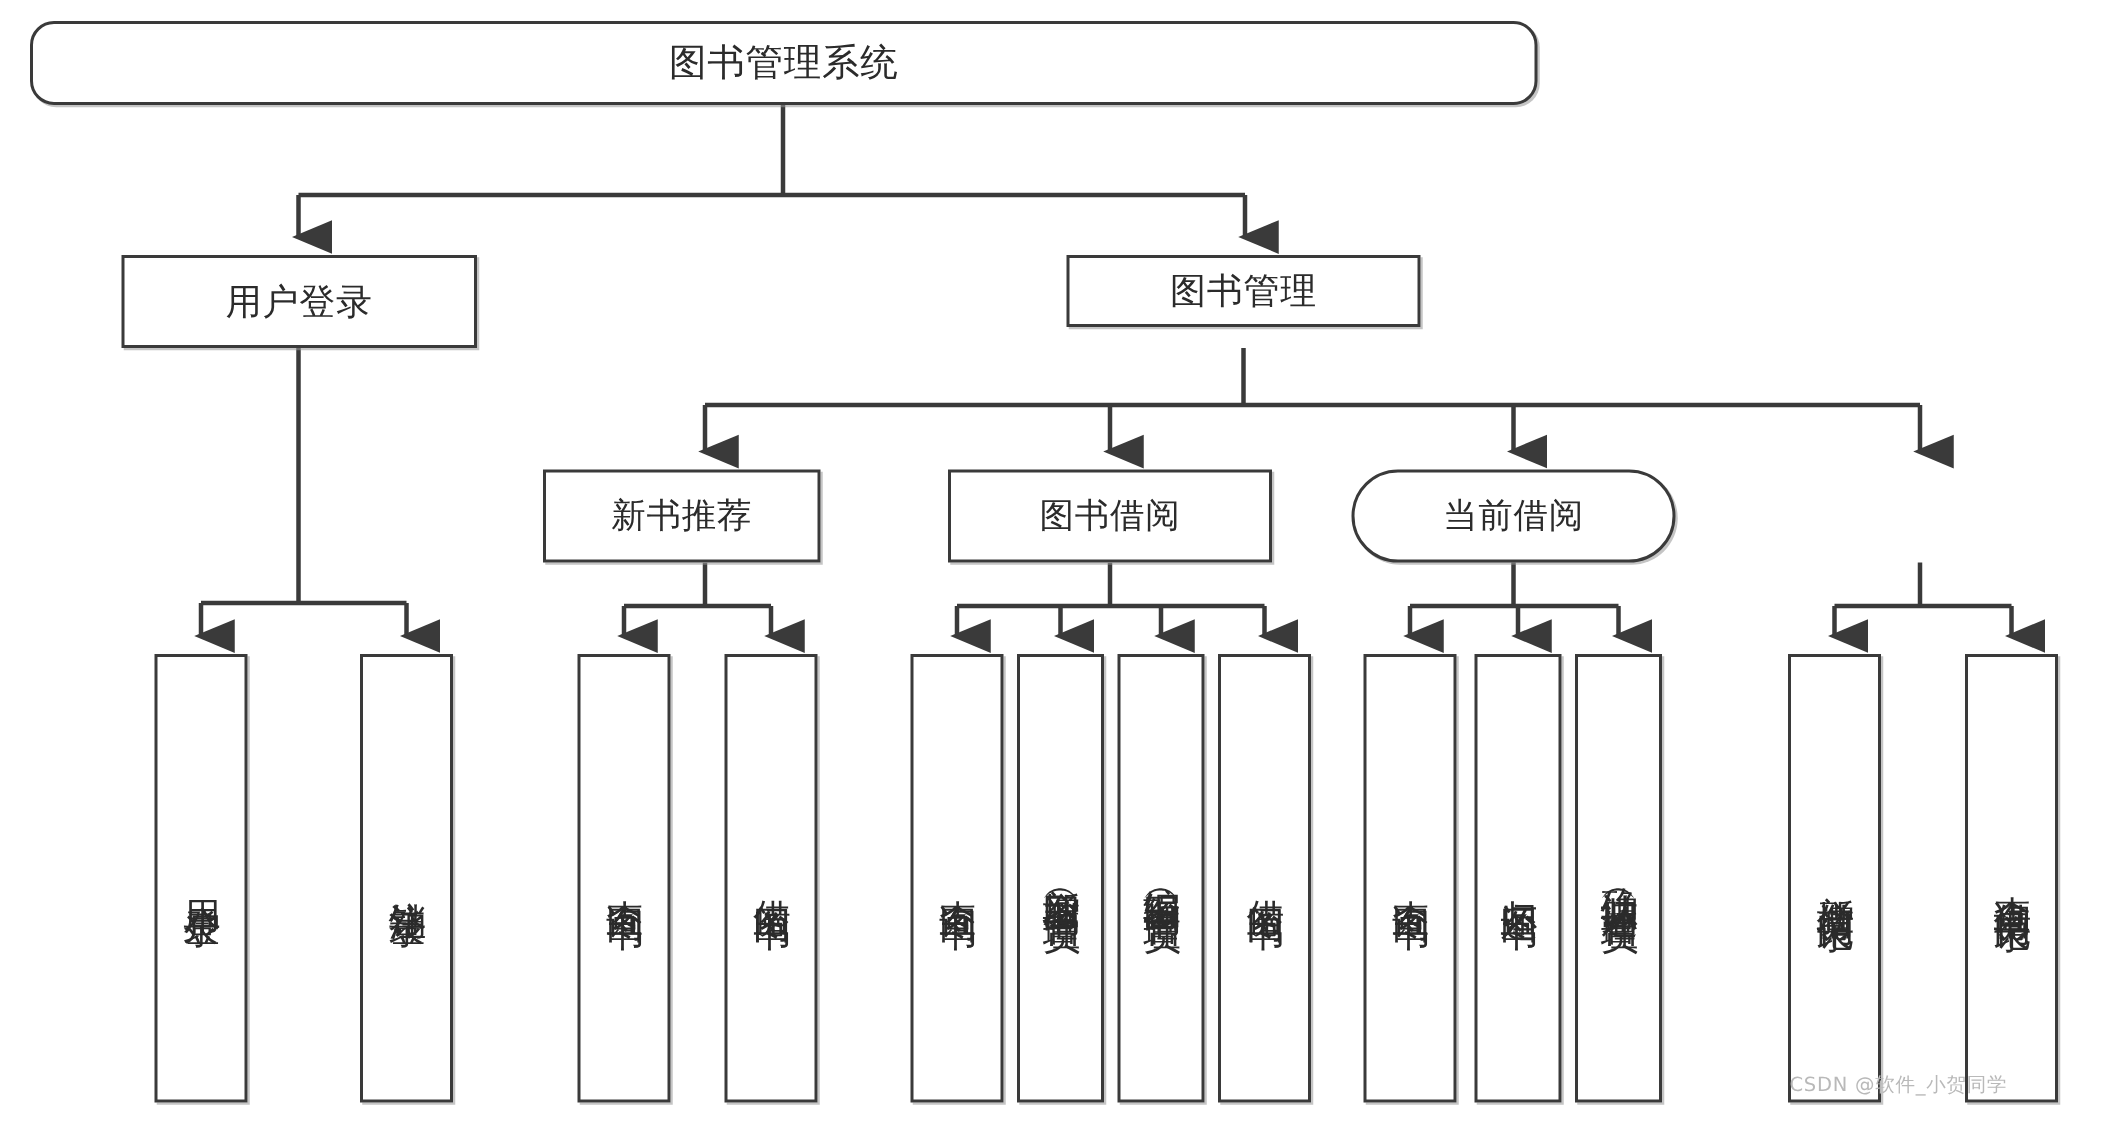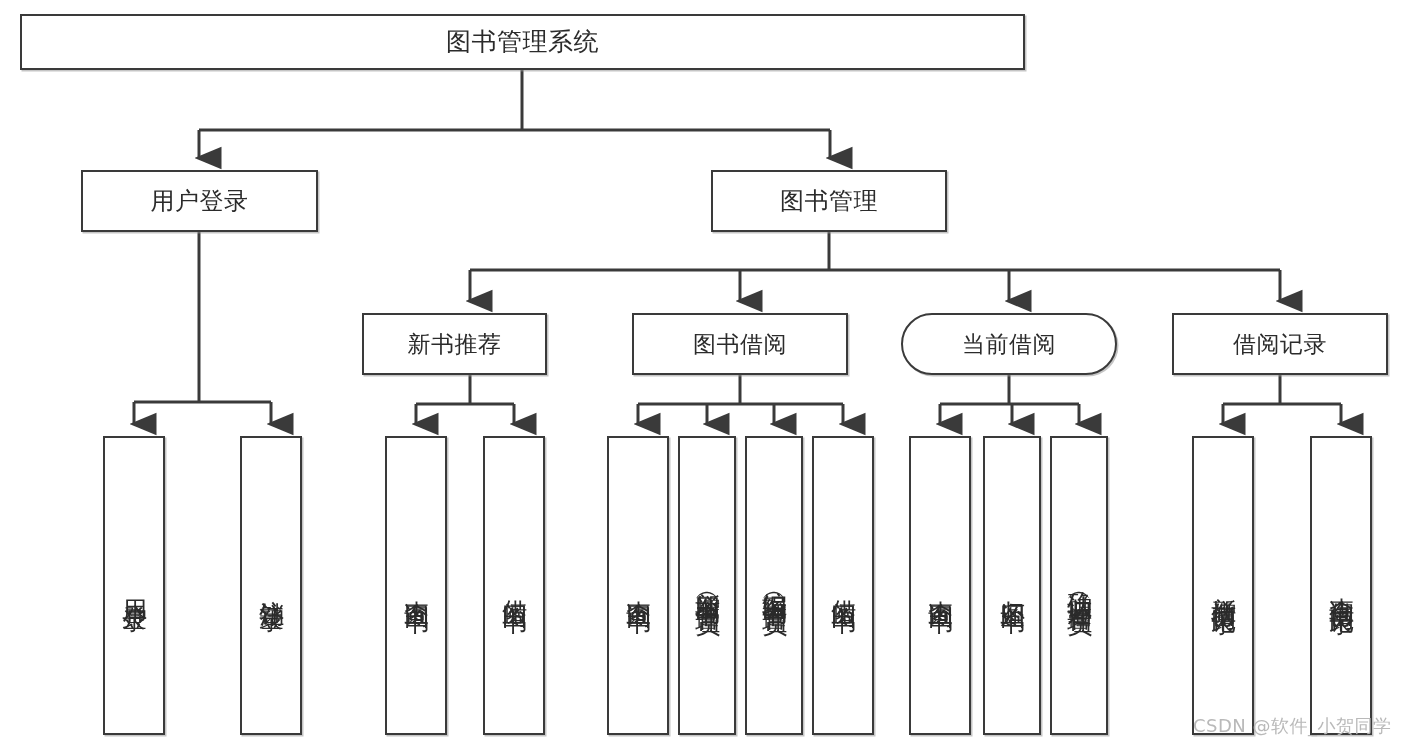--- a/index.html
+++ b/index.html
@@ -54,21 +54,21 @@
     writing-mode: vertical-rl;
     text-orientation: upright;
     line-height: 1.05;
     letter-spacing: 3px;
     white-space: normal;
     max-height: 100%;
   }
   #watermark {
     position: absolute;
     color: #b9b9b9;
-    font-size: 18px;
+    font-size: 13px;
     letter-spacing: 0.5px;
     white-space: nowrap;
     user-select: none;
   }
 </style>
 </head>
 <body>
 
 <div id="canvas">
 
@@ -115,42 +115,39 @@
       <path d="M 1012 404 L 1012 424" marker-end="url(#arrow)"></path>
       <path d="M 1079 404 L 1079 424" marker-end="url(#arrow)"></path>
 
       <path d="M 1280 375 L 1280 404"></path>
       <path d="M 1223 404 L 1341 404"></path>
       <path d="M 1223 404 L 1223 424" marker-end="url(#arrow)"></path>
       <path d="M 1341 404 L 1341 424" marker-end="url(#arrow)"></path>
     </g>
   </svg>
 
-  <div class="node tier0" id="n-root" style="left: 20px; top: 14px; width: 1005px; height: 56px;">
+  <div class="node tier0" id="n-root" style="left: 20px; top: 14px; width: 1005px; height: 56px; border-radius: 16px;">
     <span class="label">图书管理系统</span>
   </div>
 
   <div class="node tier1" id="n-t1-0" style="left: 81px; top: 170px; width: 237px; height: 62px;">
     <span class="label">用户登录</span>
   </div>
-  <div class="node tier1" id="n-t1-1" style="left: 711px; top: 170px; width: 236px; height: 62px;">
+  <div class="node tier1" id="n-t1-1" style="left: 711px; top: 170px; width: 236px; height: 48px;">
     <span class="label">图书管理</span>
   </div>
 
   <div class="node tier2" id="n-t2-0" style="left: 362px; top: 313px; width: 185px; height: 62px;">
     <span class="label">新书推荐</span>
   </div>
   <div class="node tier2" id="n-t2-1" style="left: 632px; top: 313px; width: 216px; height: 62px;">
     <span class="label">图书借阅</span>
   </div>
   <div class="node tier2" id="n-t2-2" style="left: 901px; top: 313px; width: 216px; height: 62px; border-radius: 31px;">
     <span class="label">当前借阅</span>
-  </div>
-  <div class="node tier2" id="n-t2-3" style="left: 1172px; top: 313px; width: 216px; height: 62px;">
-    <span class="label">借阅记录</span>
   </div>
 
   <div class="node leaf" id="n-leaf-0" style="left: 103px; top: 436px; width: 62px; height: 299px;">
     <span class="label">用户登录</span>
   </div>
   <div class="node leaf" id="n-leaf-1" style="left: 240px; top: 436px; width: 62px; height: 299px;">
     <span class="label">注销登录</span>
   </div>
   <div class="node leaf" id="n-leaf-2" style="left: 385px; top: 436px; width: 62px; height: 299px;">
     <span class="label">查询图书</span>

